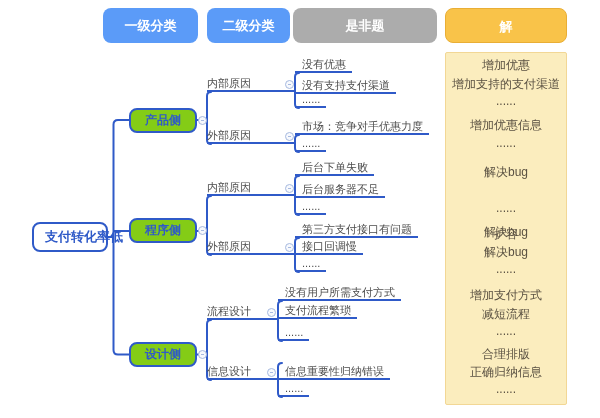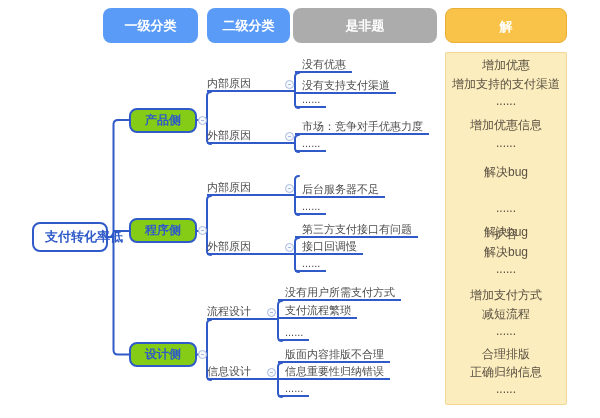--- a/index.html
+++ b/index.html
@@ -89,29 +89,29 @@
   <span class="toggle" style="left:285px;top:184px;"></span>
   <span class="toggle" style="left:285px;top:243px;"></span>
   <span class="toggle" style="left:267px;top:308px;"></span>
   <span class="toggle" style="left:267px;top:368px;"></span>
 
   <div class="leaf" style="left:295px;top:57px;">没有优惠</div>
   <div class="leaf" style="left:295px;top:78px;">没有支持支付渠道</div>
   <div class="leaf" style="left:295px;top:92px;">......</div>
   <div class="leaf" style="left:295px;top:119px;">市场：竞争对手优惠力度</div>
   <div class="leaf" style="left:295px;top:136px;">......</div>
+  <div class="leaf" style="left:295px;top:160px;">后台下单失败</div>
   <div class="leaf" style="left:295px;top:182px;">后台服务器不足</div>
   <div class="leaf" style="left:295px;top:199px;">......</div>
   <div class="leaf" style="left:295px;top:222px;">第三方支付接口有问题</div>
   <div class="leaf" style="left:295px;top:239px;">接口回调慢</div>
   <div class="leaf" style="left:295px;top:256px;">......</div>
   <div class="leaf" style="left:278px;top:285px;">没有用户所需支付方式</div>
   <div class="leaf" style="left:278px;top:303px;">支付流程繁琐</div>
   <div class="leaf" style="left:278px;top:325px;">......</div>
-  <div class="leaf" style="left:278px;top:347px;">版面内容排版不合理</div>
   <div class="leaf" style="left:278px;top:364px;">信息重要性归纳错误</div>
   <div class="leaf" style="left:278px;top:381px;">......</div>
 
   <div class="panel">
     <div class="ans" style="top:4px;">增加优惠</div>
     <div class="ans" style="top:23px;">增加支持的支付渠道</div>
     <div class="ans" style="top:40px;">......</div>
     <div class="ans" style="top:64px;">增加优惠信息</div>
     <div class="ans" style="top:82px;">......</div>
     <div class="ans" style="top:111px;">解决bug</div>

